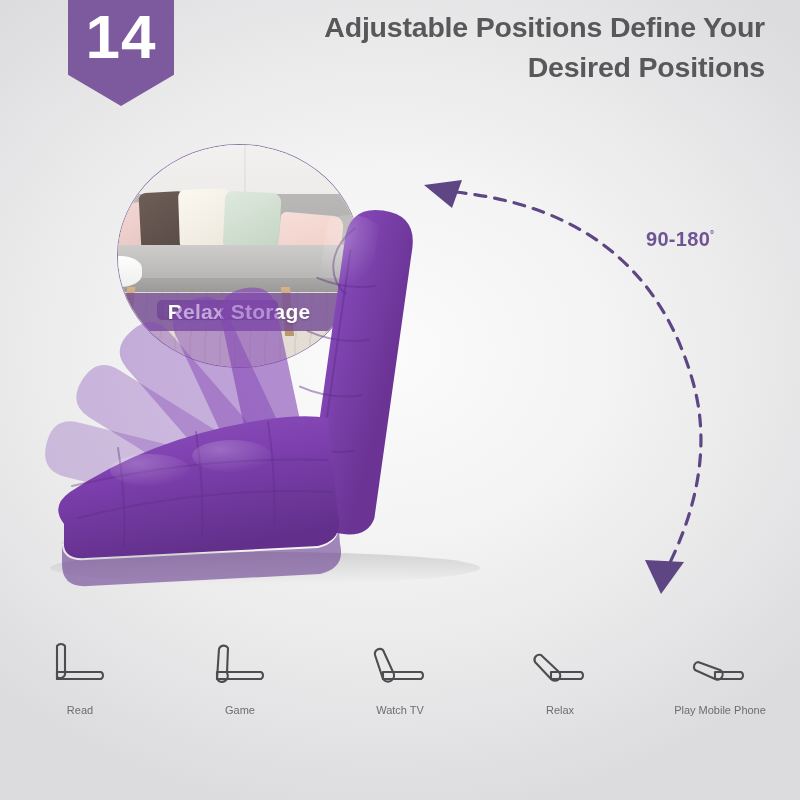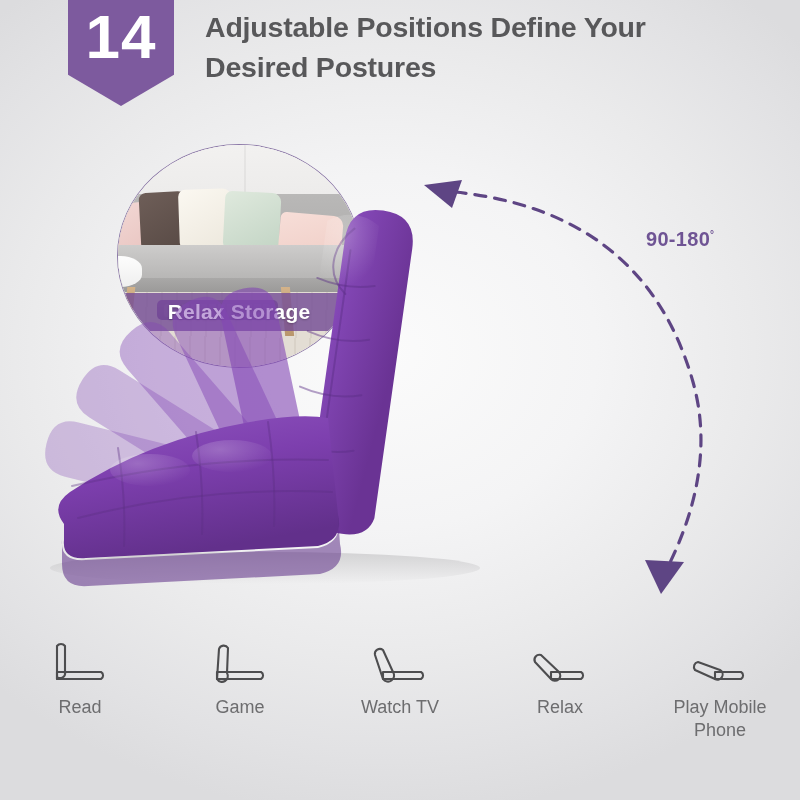--- a/index.html
+++ b/index.html
@@ -50,20 +50,21 @@
   .header-title {
     position: absolute;
     left: 205px; top: 8px;
     width: 560px;
     color: #58585a;
     font-size: 28.5px;
     font-weight: bold;
     line-height: 1.39;
     letter-spacing: -0.2px;
     font-family: "Liberation Sans", sans-serif;
+    text-align: right;
   }
   .header-title .ln { display: block; }
 
   
   .inset {
     position: absolute;
     left: 117px; top: 144px;
     width: 244px; height: 224px;
     border-radius: 50%;
     overflow: hidden;
@@ -189,41 +190,41 @@
     flex: 1 1 0;
     display: flex;
     flex-direction: column;
     align-items: center;
   }
   .feature-icon {
     width: 92px; height: 52px;
     display: flex; align-items: center; justify-content: center;
   }
   .feature-label {
-    margin-top: 4px;
+    margin-top: 12px;
     color: #6d6d6f;
-    font-size: 18px;
+    font-size: 11px;
     line-height: 1.25;
     text-align: center;
     max-width: 110px;
     font-family: "Liberation Sans", sans-serif;
   }
 </style>
 </head>
 <body>
 
 <div id="stage">
 
   <div class="header">
     <div class="badge">
       <span class="badge-num">14</span>
     </div>
     <div class="header-title">
       <span class="ln">Adjustable Positions Define Your</span>
-      <span class="ln">Desired Postures</span>
+      <span class="ln">Desired Positions</span>
     </div>
   </div>
 
   <div class="inset">
     <div class="inset-photo">
       <div class="ph-wall"></div>
       <div class="ph-wall-seam"></div>
       <div class="ph-sofaback"></div>
       <div class="ph-pillow pw1"></div>
       <div class="ph-pillow pw2"></div>

